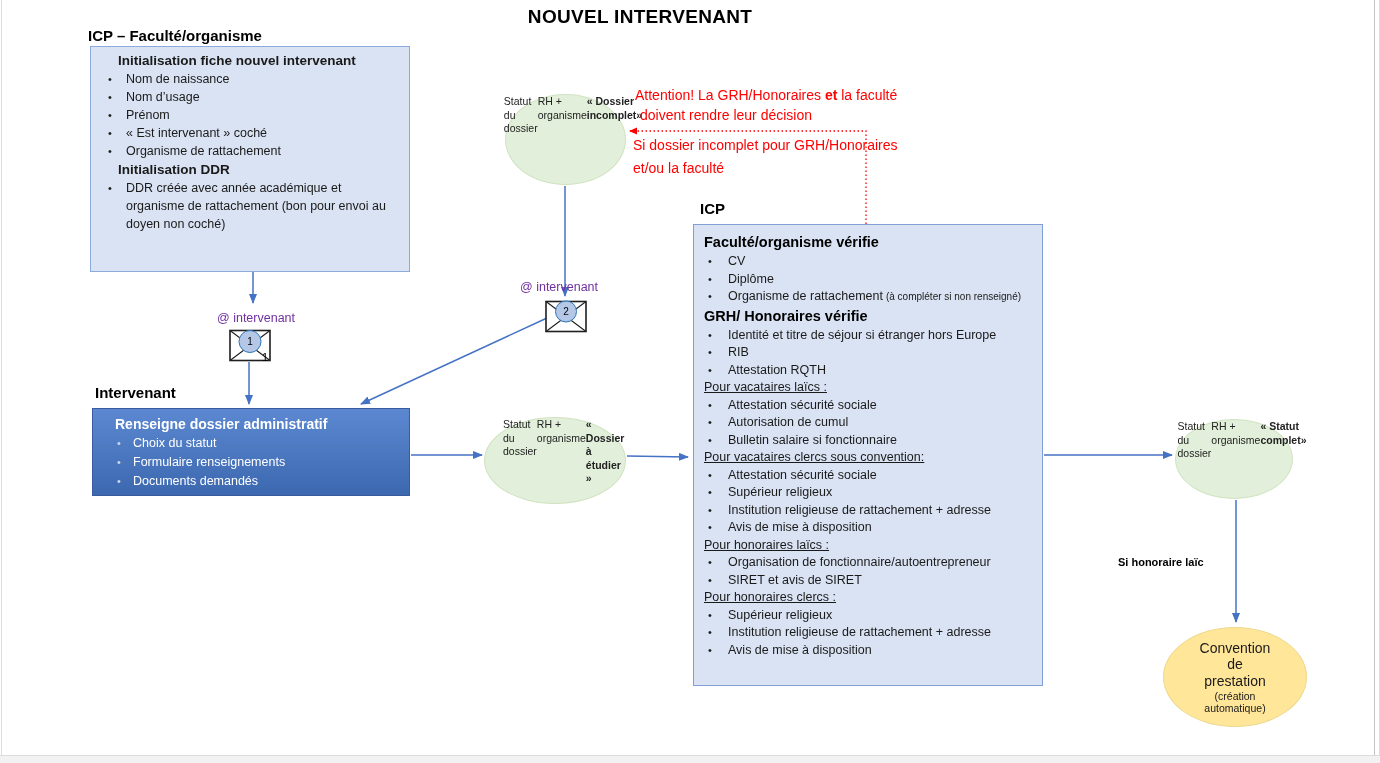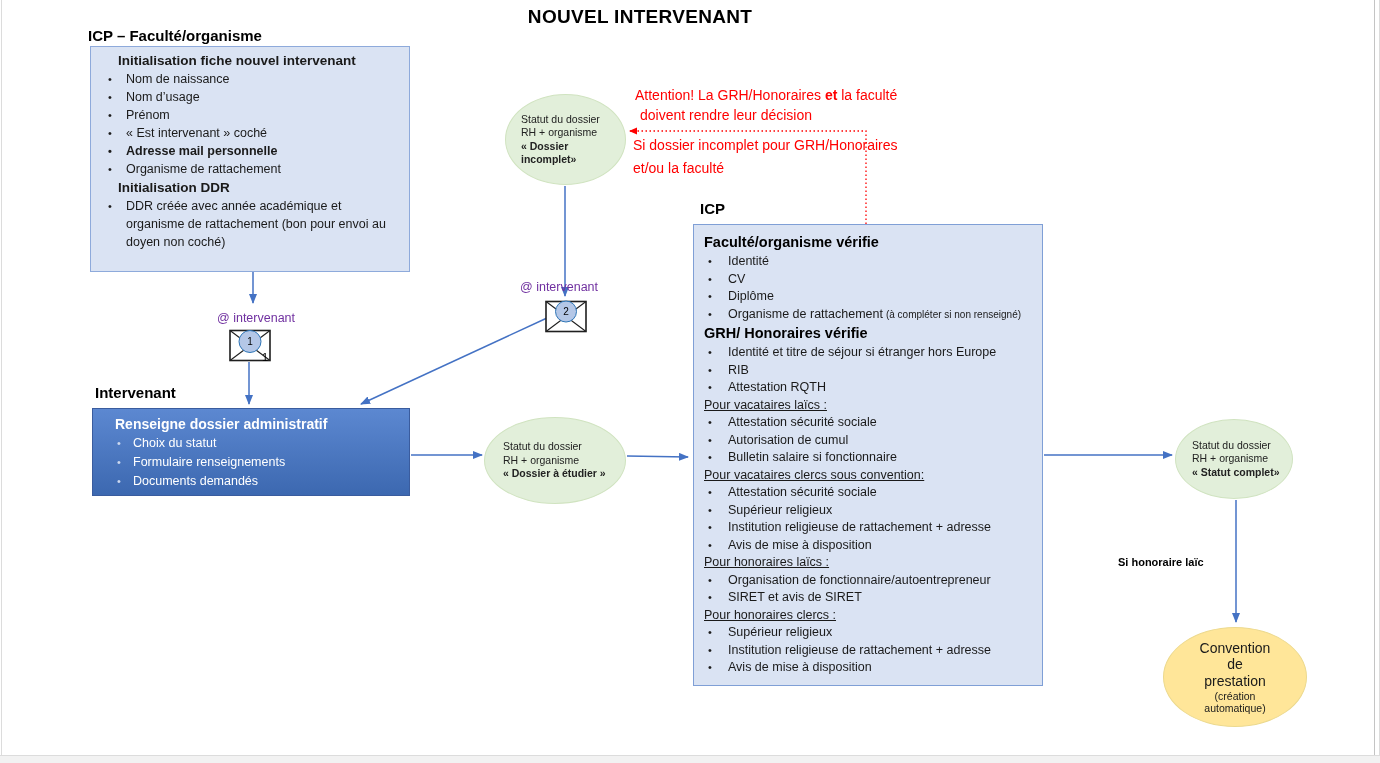--- a/index.html
+++ b/index.html
@@ -41,21 +41,21 @@
   #box-icp { left:693px; top:224px; width:350px; height:462px; padding:7px 6px 0 0; border-color:#7f9fd6; }
   #box-icp .hline { margin-left:10px; font-size:14.5px; font-weight:bold; line-height:21px; color:#000; }
   #box-icp .uline { margin-left:10px; font-size:12.5px; line-height:17.5px; text-decoration:underline; }
   #box-icp .li { position:relative; padding-left:34px; font-size:12.5px; line-height:17.5px; }
   #box-icp .li::before { content:"•"; position:absolute; left:14px; top:0; font-size:11px; }
   #box-icp .note { font-size:10px; margin-left:3px; }
 
   
   .status-ell {
     background:#e2efda; border:1px solid #d0e3c0; border-radius:50%;
-    display:flex; flex-direction:column; justify-content:center;
+    display:flex; flex-direction:row; justify-content:center;
     font-size:10.5px; line-height:13.5px; color:#222; box-sizing:border-box;
   }
   .status-ell .b3 { font-weight:bold; }
   #ell-incomplet { left:505px; top:94px;  width:121px; height:91px; padding-left:15px; }
   #ell-etudier   { left:484px; top:417px; width:142px; height:87px; padding-left:18px; }
   #ell-complet   { left:1175px; top:419px; width:118px; height:80px; padding-left:16px; }
 
   
   #ell-convention {
     left:1163px; top:627px; width:144px; height:100px; box-sizing:border-box;
@@ -111,21 +111,20 @@
 
   <div class="abs title">NOUVEL INTERVENANT</div>
 
   <div class="abs sec-head" style="left:88px; top:27px;">ICP – Faculté/organisme</div>
   <div class="abs box-light" id="box-faculte">
     <div class="sub">Initialisation fiche nouvel intervenant</div>
     <div class="li"><span>Nom de naissance</span></div>
     <div class="li"><span>Nom d’usage</span></div>
     <div class="li"><span>Prénom</span></div>
     <div class="li"><span>« Est intervenant » coché</span></div>
-    <div class="li bold"><span>Adresse mail personnelle</span></div>
     <div class="li"><span>Organisme de rattachement</span></div>
     <div class="sub">Initialisation DDR</div>
     <div class="li"><span>DDR créée avec année académique et organisme de rattachement (bon pour envoi au doyen non coché)</span></div>
   </div>
 
   <div class="abs mail-label" style="left:217px; top:311px;">@ intervenant</div>
   <div class="abs" style="left:229px; top:329px;">
     <svg class="envelope" viewBox="0 0 42 33">
       <rect x="1" y="1.5" width="40" height="30" fill="#ffffff" stroke="#1f1f1f" stroke-width="1.6"></rect>
       <path d="M1,1.5 L21,16.5 M41,1.5 L21,16.5 M1,31.5 L21,16.5 M41,31.5 L21,16.5" stroke="#1f1f1f" stroke-width="1.1" fill="none"></path>
@@ -174,21 +173,20 @@
     <div style="margin-left:5px;">doivent rendre leur décision</div>
   </div>
   <div class="abs red-note" style="left:633px; top:134px; line-height:23px;">
     <div>Si dossier incomplet pour GRH/Honoraires</div>
     <div>et/ou la faculté</div>
   </div>
 
   <div class="abs sec-head" style="left:700px; top:200px;">ICP</div>
   <div class="abs box-light" id="box-icp">
     <div class="hline">Faculté/organisme vérifie</div>
-    <div class="li"><span>Identité</span></div>
     <div class="li"><span>CV</span></div>
     <div class="li"><span>Diplôme</span></div>
     <div class="li"><span>Organisme de rattachement</span><span class="note">(à compléter si non renseigné)</span></div>
     <div class="hline">GRH/ Honoraires vérifie</div>
     <div class="li"><span>Identité et titre de séjour si étranger hors Europe</span></div>
     <div class="li"><span>RIB</span></div>
     <div class="li"><span>Attestation RQTH</span></div>
     <div class="uline">Pour vacataires laïcs :</div>
     <div class="li"><span>Attestation sécurité sociale</span></div>
     <div class="li"><span>Autorisation de cumul</span></div>

